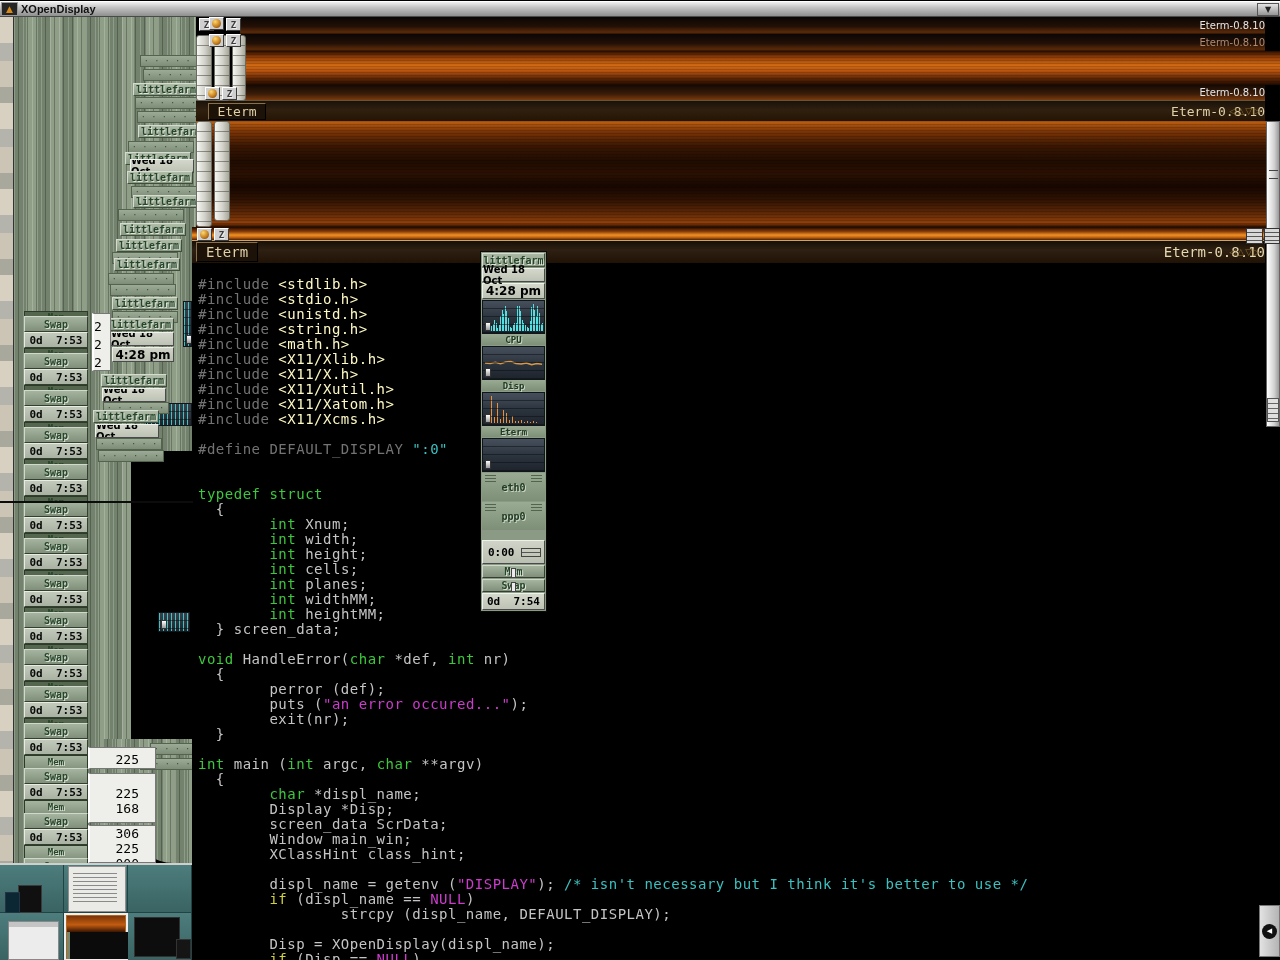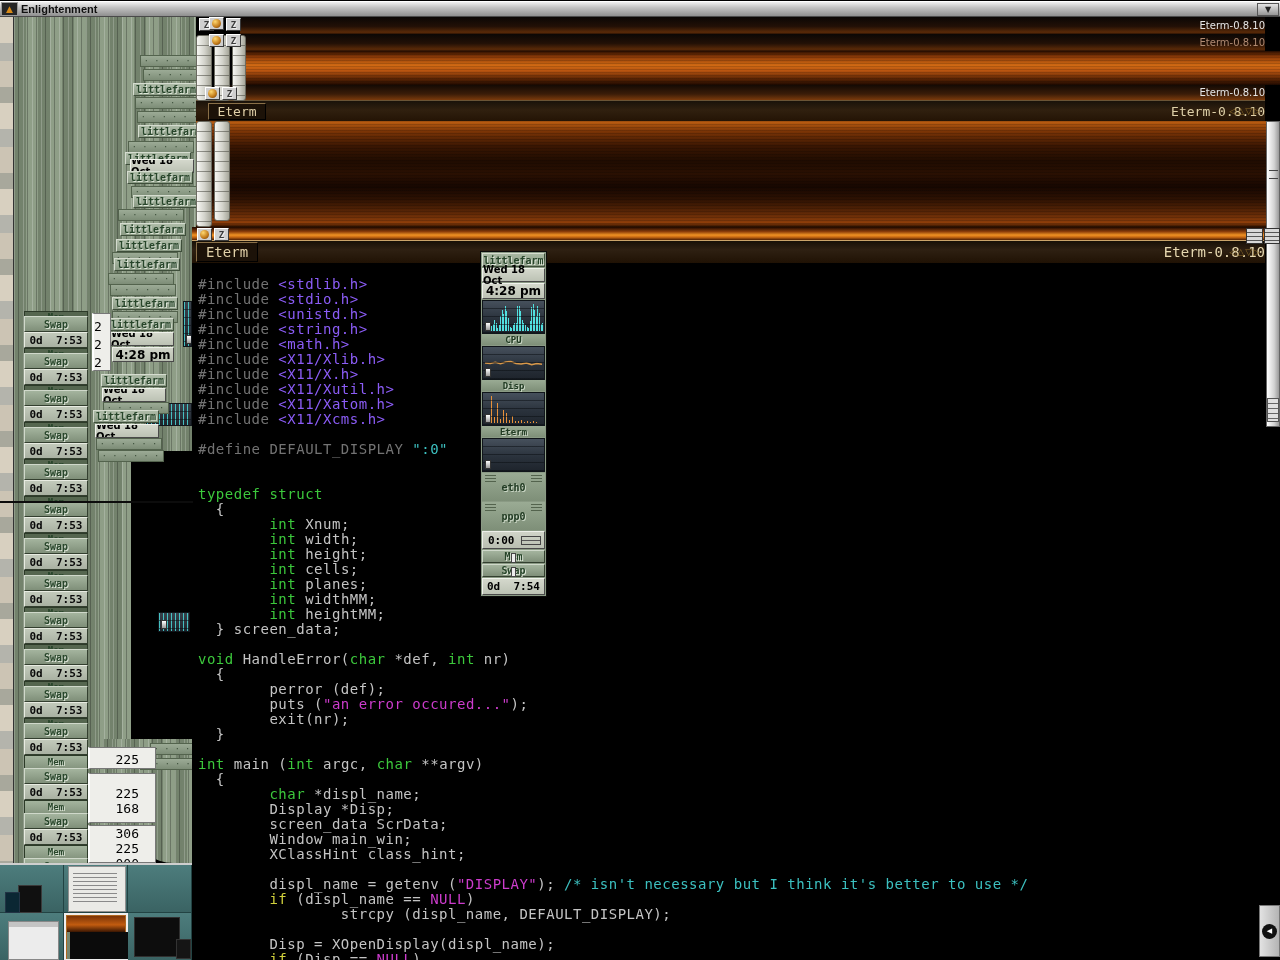--- a/index.html
+++ b/index.html
@@ -108,21 +108,21 @@
     background:repeating-linear-gradient(180deg,rgba(70,70,62,0) 0 9px,rgba(70,70,62,.55) 9px 10px),
     linear-gradient(90deg,#f6f6f2,#d2d2ca 55%,#a6a69a)}
   .ebtn{position:absolute;width:15px;height:13px;z-index:8;background:#cfcfcf;border:1px solid;border-color:#fff #3a3a3a #3a3a3a #fff;
     display:flex;align-items:center;justify-content:center}
   .ebtn .ball{width:9px;height:9px;border-radius:50%;background:radial-gradient(circle at 35% 30%,#ffd870,#c07818 60%,#5a3004)}
   .ebtn.z{font:bold 9px "DejaVu Sans Mono",monospace;color:#3a3a3a;text-shadow:1px 1px 0 #eee}
 
   
   #term{position:absolute;left:192px;top:262px;right:0;bottom:0;background:#000;z-index:3;overflow:hidden}
   #code{position:absolute;left:6px;top:14px;font:14px/15px "DejaVu Sans Mono",monospace;letter-spacing:.5px;white-space:pre}
-  .c-p{color:#737373}.c-i{color:#8b5cf6}.c-k{color:#3cc83c}.c-d{color:#c4c4c4}
+  .c-p{color:#737373}.c-i{color:#fef9c3}.c-k{color:#3cc83c}.c-d{color:#c4c4c4}
   .c-s{color:#cc3ccc}.c-y{color:#d0d03c}.c-n{color:#cc3ccc}.c-c{color:#3cc0c0}
 
   
   #sbar{position:absolute;left:1266px;top:120px;width:14px;height:306px;z-index:11;border:1px solid #666;
     background:linear-gradient(90deg,#fff,#d2d2d2 60%,#9a9a9a)}
   #sbar .tick{position:absolute;left:2px;width:9px;height:1px;background:#444}
   #sbar .thumb{position:absolute;left:0px;top:276px;width:12px;height:24px;background:#e0e0e0;border:1px solid #555;
     background-image:repeating-linear-gradient(180deg,transparent 0 4px,#666 4px 5px)}
   .sbox{position:absolute;top:227px;height:16px;z-index:11;background:#d8d8d8;border:1px solid #333;
     background-image:repeating-linear-gradient(180deg,transparent 0 3px,#555 3px 4px)}
@@ -150,21 +150,21 @@
   .glabel{height:11px;background:linear-gradient(180deg,#9aab94,#7e8f78);display:flex;align-items:center;justify-content:center;
     font:bold 9px "DejaVu Sans Mono",monospace;color:#223c24;text-shadow:1px 1px 0 rgba(230,240,225,.7)}
   .spark{position:absolute;left:8px;right:2px;top:2px;bottom:2px;display:flex;align-items:flex-end;z-index:1}
   .spark i{flex:none;width:1px;margin-right:.55px;background:#52e0e0}
   #disk-spark i{background:#e8913a;margin-right:2px}
   #proc-svg{position:absolute;inset:2px;z-index:1}
   .netrow{position:relative;height:28px;background:linear-gradient(180deg,#9aab94,#7e8f78);display:flex;align-items:center;justify-content:center;
     font:bold 10px "DejaVu Sans Mono",monospace;color:#223c24;text-shadow:1px 1px 0 rgba(230,240,225,.7);margin-top:1px}
   .netrow::before,.netrow::after{content:"";position:absolute;top:5px;width:11px;height:1px;background:#53634d;box-shadow:0 -3px 0 #53634d,0 3px 0 #53634d}
   .netrow::before{left:3px}.netrow::after{right:3px}
-  .dk-timer{height:18px;margin-top:1px;display:flex;align-items:center;background:linear-gradient(180deg,#d0d4c8,#b9bfb1);
+  .dk-timer{height:24px;margin-top:10px;display:flex;align-items:center;background:linear-gradient(180deg,#d0d4c8,#b9bfb1);
     border:1px solid;border-color:#eef0ea #4a4a4a #4a4a4a #eef0ea}
   .dk-timer .t{flex:1;font:bold 11px "DejaVu Sans Mono",monospace;color:#000;padding-left:5px}
   .dk-timer .btn{width:20px;height:9px;margin-right:3px;background:linear-gradient(180deg,#f0f0f0,#8e8e8e);border:1px solid #444;
     background-image:linear-gradient(180deg,transparent 3px,#555 3px,#555 4px,transparent 4px)}
   .dk-ms{position:relative;height:13px;margin-top:1px;background:linear-gradient(180deg,#a4b49e,#7f8f79);border:1px solid;
     border-color:#cfd8ca #333f2f #333f2f #cfd8ca;display:flex;align-items:center;justify-content:center;
     font:bold 10px "DejaVu Sans Mono",monospace;color:#27452a;text-shadow:1px 1px 0 rgba(235,242,230,.85)}
   .dk-ms::before{content:"";position:absolute;left:46%;top:2px;width:3px;height:8px;background:#ececec;border:1px solid #444}
 </style>
 </head>
@@ -461,16 +461,16 @@
   </div>
   <div class="sbox" style="left:1246px;width:17px"></div>
   <div class="sbox" style="left:1264px;width:16px"></div>
 
   <div id="slideout">
     <span class="circ">◀</span>
   </div>
 
   <div id="topbar">
     <span id="logo">▲</span>
-    <span id="wm-title">Enlightenment</span>
+    <span id="wm-title">XOpenDisplay</span>
     <span id="topbar-corner">▼</span>
   </div>
 </div>
 
 </body></html>

